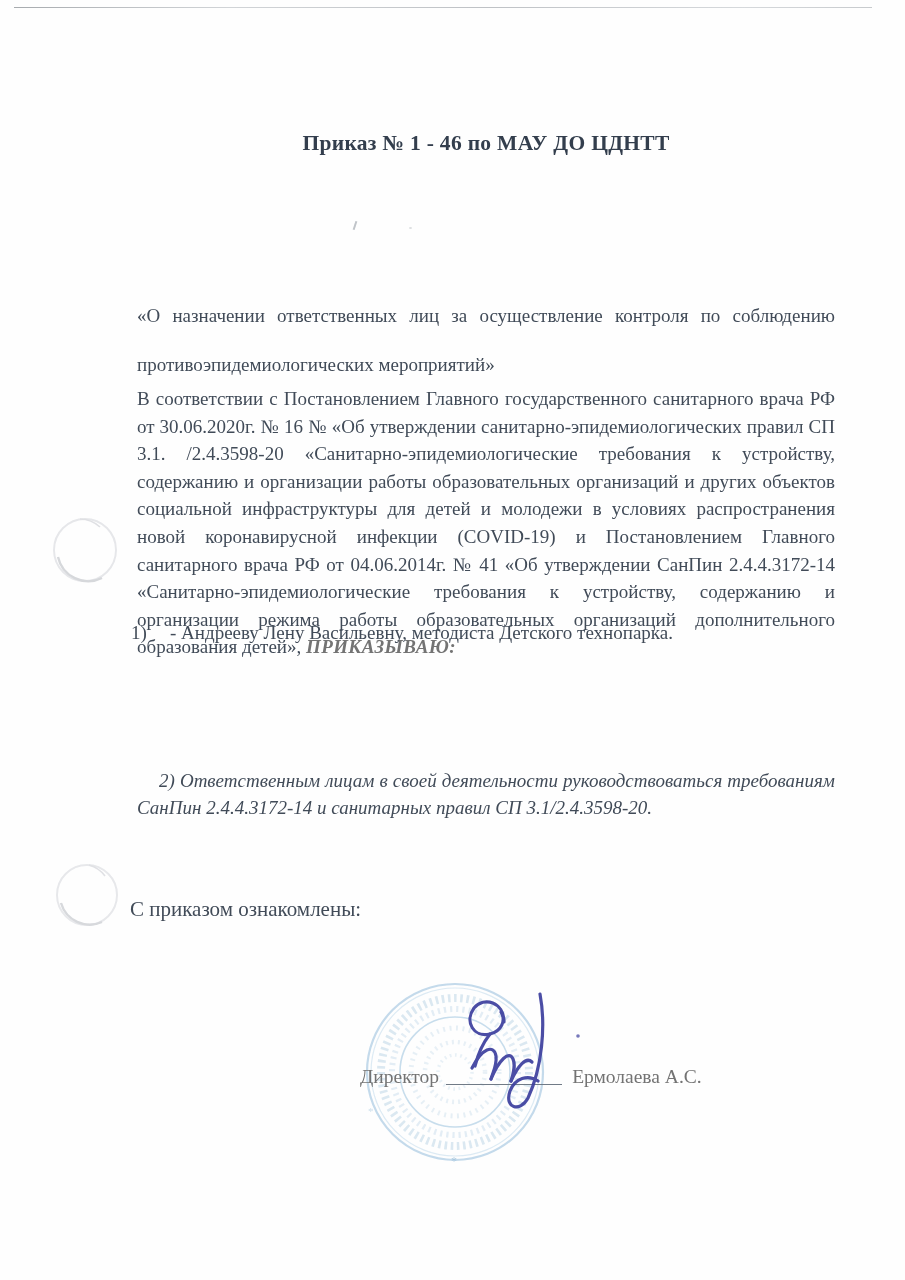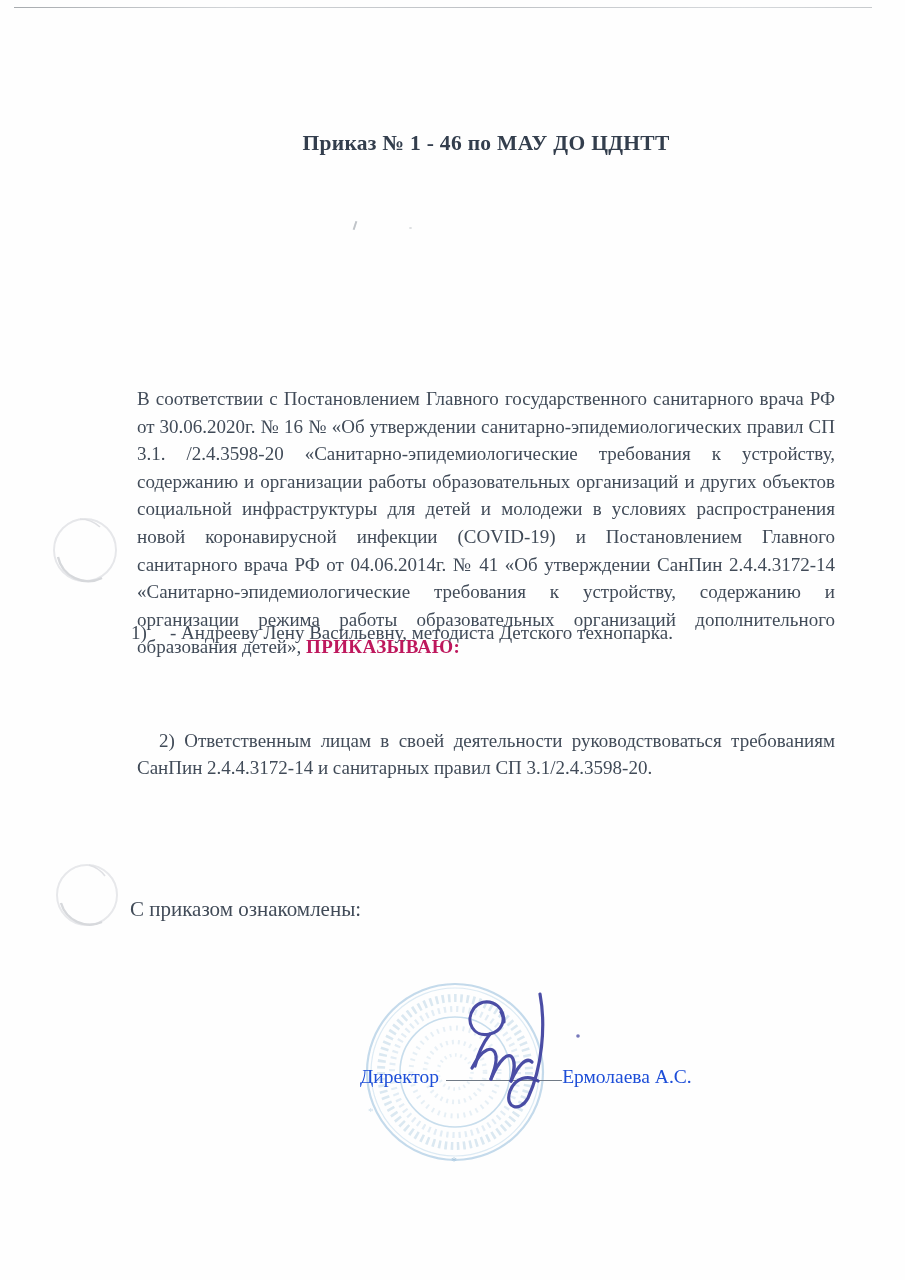--- a/index.html
+++ b/index.html
@@ -21,37 +21,37 @@
   .speck-dot{width:3px;height:2px;left:409px;top:227px;border-radius:50%;opacity:.3;}
   .punch{position:absolute;opacity:.9;}
   .col{position:absolute;left:137px;width:698px;}
   .title{
     top:131px;text-align:center;font-weight:bold;
     font-size:21.5px;color:#333e4d;letter-spacing:.3px;
   }
   .date-line{top:251px;font-size:19px;}
   .subject{top:291px;font-size:19px;line-height:49px;text-align:justify;}
   .preamble{top:385px;font-size:19px;line-height:27.6px;text-align:justify;}
-  .order-kw{font-weight:bold;color:#be185d;letter-spacing:.4px;}
+  .order-kw{font-weight:bold;color:#737373;letter-spacing:.4px;font-style:italic;}
   .item1{top:619px;font-size:19px;line-height:27.4px;padding-left:33px;width:665px;text-align:justify;}
   .item1 .marker{position:absolute;left:-6px;top:0;}
   .para{font-size:19px;line-height:26.5px;text-align:justify;text-indent:22px;}
-  .item2{top:728px;}
+  .item2{top:768px;font-style:italic;}
   .item3{top:835px;}
   .ack{top:897px;font-size:21px;left:130px;}
   .stamp{position:absolute;left:348px;top:965px;z-index:1;}
   .sig-row{
     position:absolute;left:360px;top:1066px;z-index:2;
-    display:flex;align-items:flex-start;font-size:19.5px;color:#1d4ed8;
+    display:flex;align-items:center;font-size:19.5px;color:#737373;
   }
   .sig-line{
     display:inline-block;width:116px;height:14px;margin-left:7px;
     border-bottom:1.6px solid #707a86;
   }
-  .sig-name{}
+  .sig-name{margin-left:10px;}
   .sig-ink{position:absolute;left:452px;top:986px;z-index:3;}
 </style>
 </head>
 <body>
 
 <div class="page">
 
   <div class="scan-top-edge"></div>
   <div class="speck speck-slash"></div>
   <div class="speck speck-dot"></div>
@@ -63,20 +63,21 @@
   </svg>
   <svg class="punch" style="left:42px;top:850px;" width="90" height="90" viewBox="0 0 90 90">
     <circle cx="45" cy="45" r="30" fill="none" stroke="#e5e6e9" stroke-width="2"></circle>
     <path d="M19 53 A30 30 0 0 0 60 72" fill="none" stroke="#d3d5d9" stroke-width="2.4"></path>
     <path d="M63 26 A30 30 0 0 0 47 15" fill="none" stroke="#dddee2" stroke-width="1.6"></path>
   </svg>
 
   <div class="col title">Приказ № 1 - 46  по МАУ ДО ЦДНТТ</div>
 
 
+  <div class="col subject">«О назначении ответственных лиц за осуществление контроля по соблюдению противоэпидемиологических мероприятий»</div>
 
   <div class="col preamble"><span>В соответствии с Постановлением Главного государственного санитарного врача РФ от 30.06.2020г. № 16 № «Об утверждении санитарно-эпидемиологических правил СП 3.1. /2.4.3598-20 «Санитарно-эпидемиологические требования к устройству, содержанию и организации работы образовательных организаций и других объектов социальной инфраструктуры для детей и молодежи в условиях распространения новой коронавирусной инфекции (COVID-19) и Постановлением Главного санитарного врача РФ от 04.06.2014г. № 41 «Об утверждении СанПин 2.4.4.3172-14 «Санитарно-эпидемиологические требования к устройству, содержанию и организации режима работы образовательных организаций дополнительного образования детей», </span><span class="order-kw">ПРИКАЗЫВАЮ:</span></div>
 
   <div class="col item1">
     <span class="marker">1)</span>
     <div>- Андрееву Лену Васильевну, методиста Детского технопарка.</div>
   </div>
 
   <div class="col para item2"><span>2)</span>
     <span>Ответственным лицам  в своей деятельности руководствоваться требованиям СанПин 2.4.4.3172-14 и санитарных правил СП 3.1/2.4.3598-20.</span></div>

